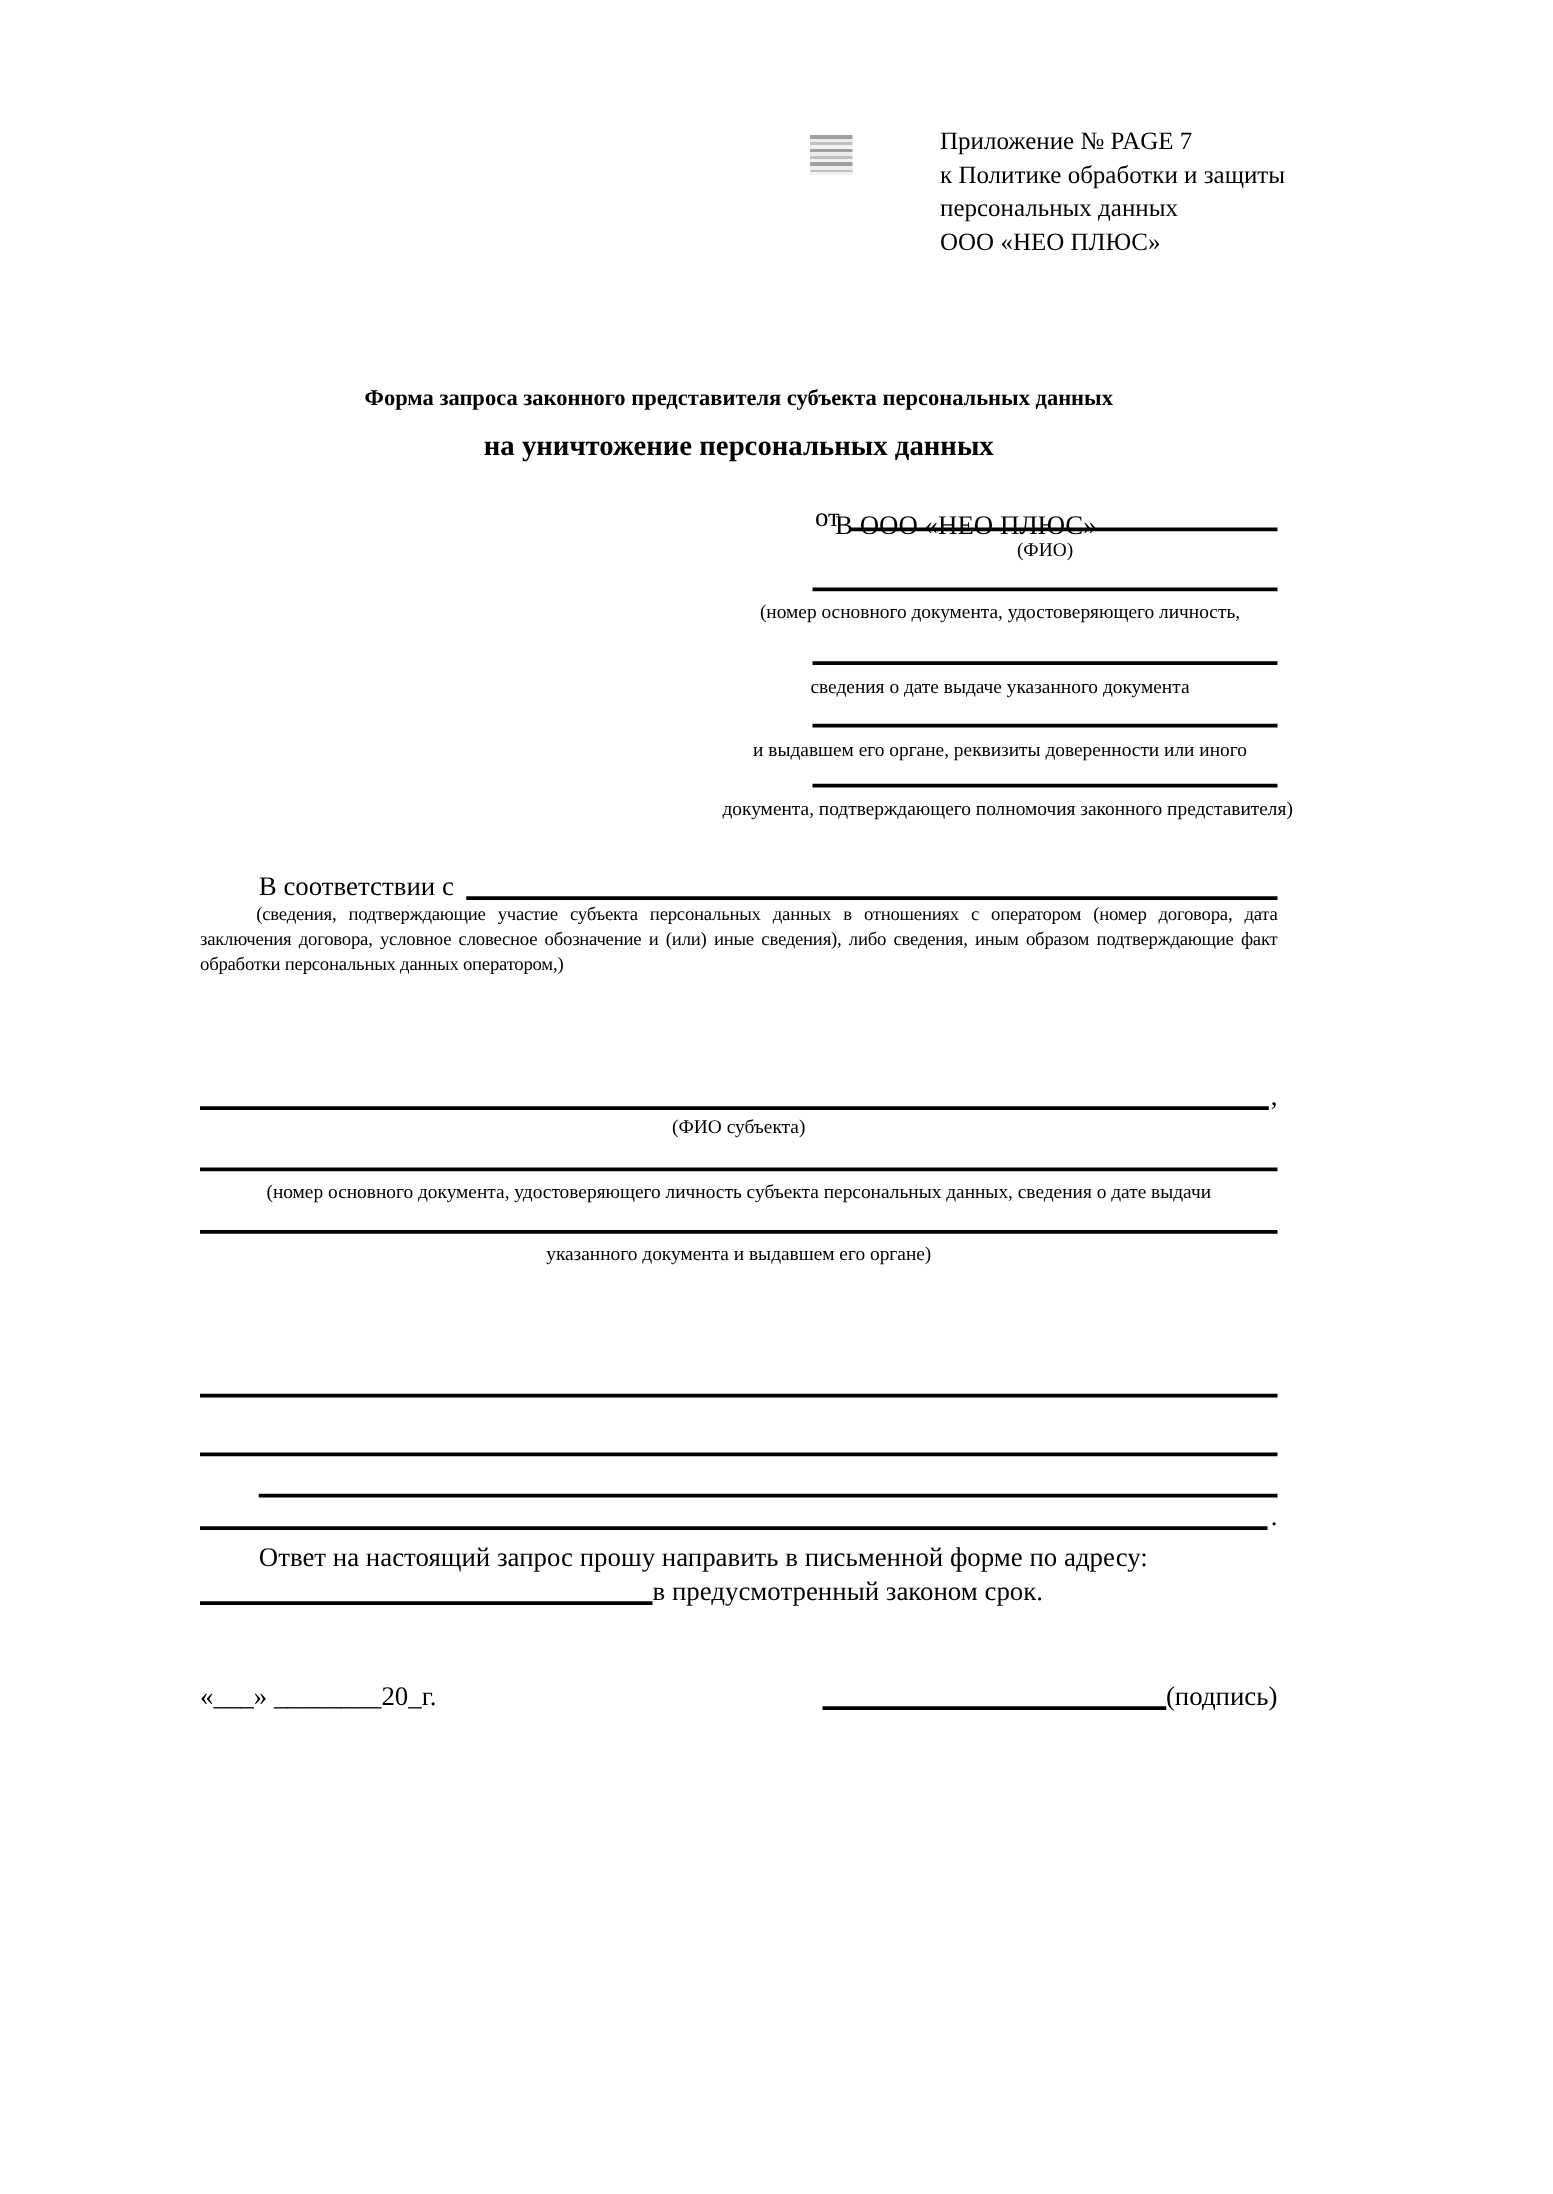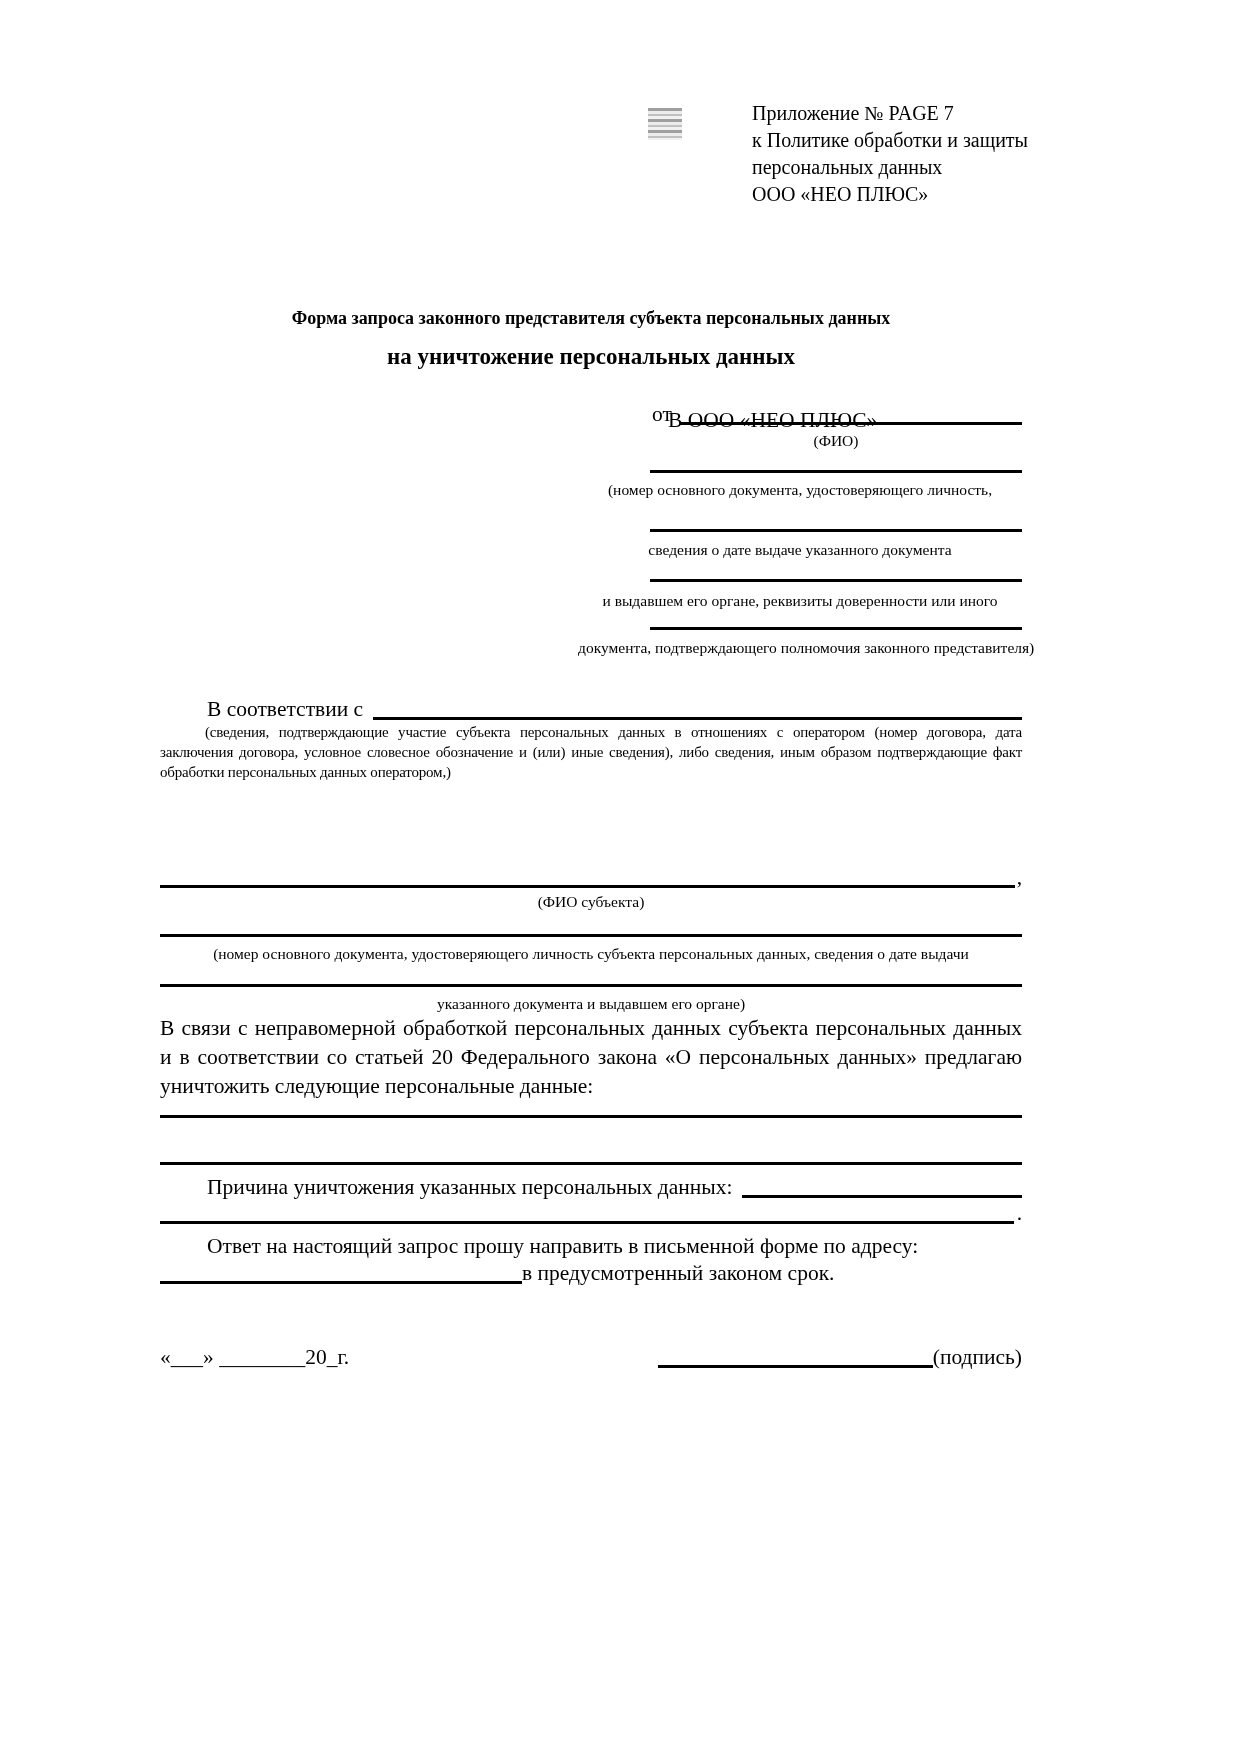--- a/index.html
+++ b/index.html
@@ -152,28 +152,26 @@
     <span class="suffix t21">,</span>
   </div>
   <div class="fio2-cap cap">(ФИО субъекта)</div>
 
   <div class="r6 rule"></div>
   <div class="c6 cap">(номер основного документа, удостоверяющего личность субъекта персональных данных, сведения о дате выдачи</div>
 
   <div class="r7 rule"></div>
   <div class="c7 cap">указанного документа и выдавшем его органе)</div>
 
-  <div class="destroy-para">В связи с неправомерной обработкой персональных данных субъекта персональных данных и в соответствии со статьей 20 Федерального закона «О персональных данных» предлагаю уничтожить следующие персональные данные:</div>
 
   <div class="r8 rule"></div>
   <div class="r9 rule"></div>
 
   <div class="reason-row row">
     <span class="indent"></span>
-    <span class="lbl t21">Причина уничтожения указанных персональных данных:</span>
     <span class="fill"></span>
   </div>
 
   <div class="period-row row">
     <span class="fill"></span>
     <span class="suffix t21">.</span>
   </div>
 
   <div class="reply1 t21">Ответ на настоящий запрос прошу направить в письменной форме по адресу:</div>
 

